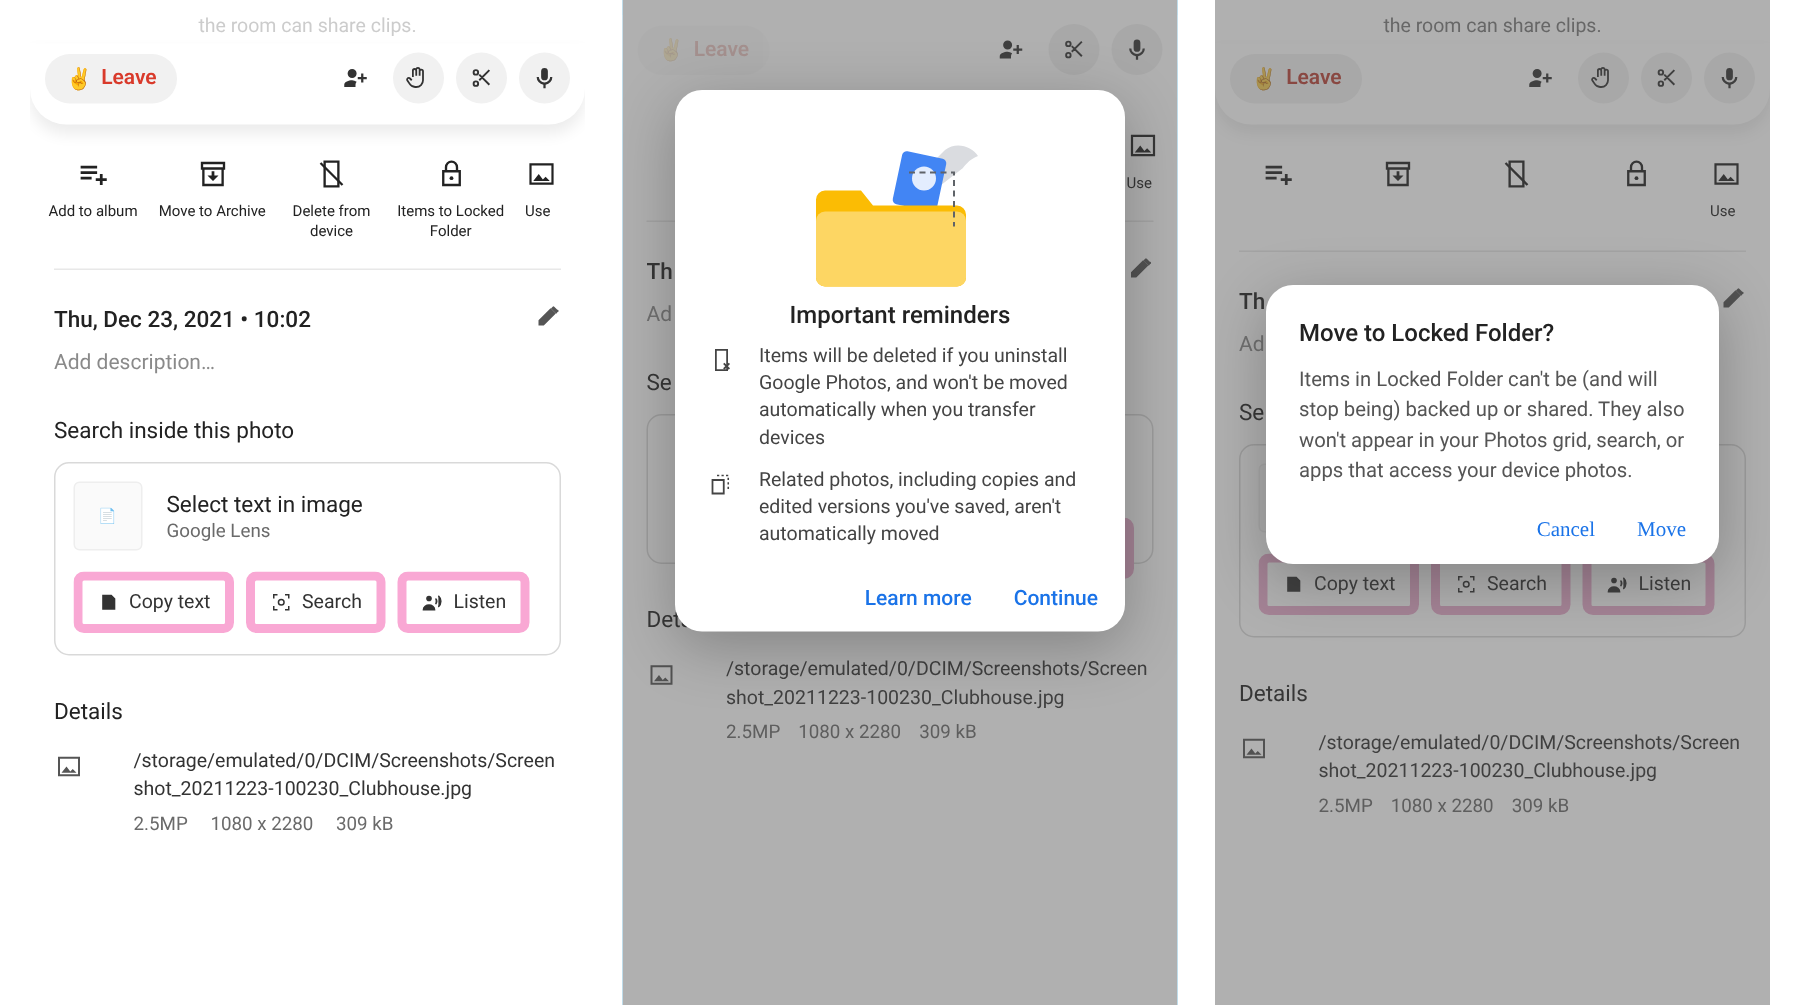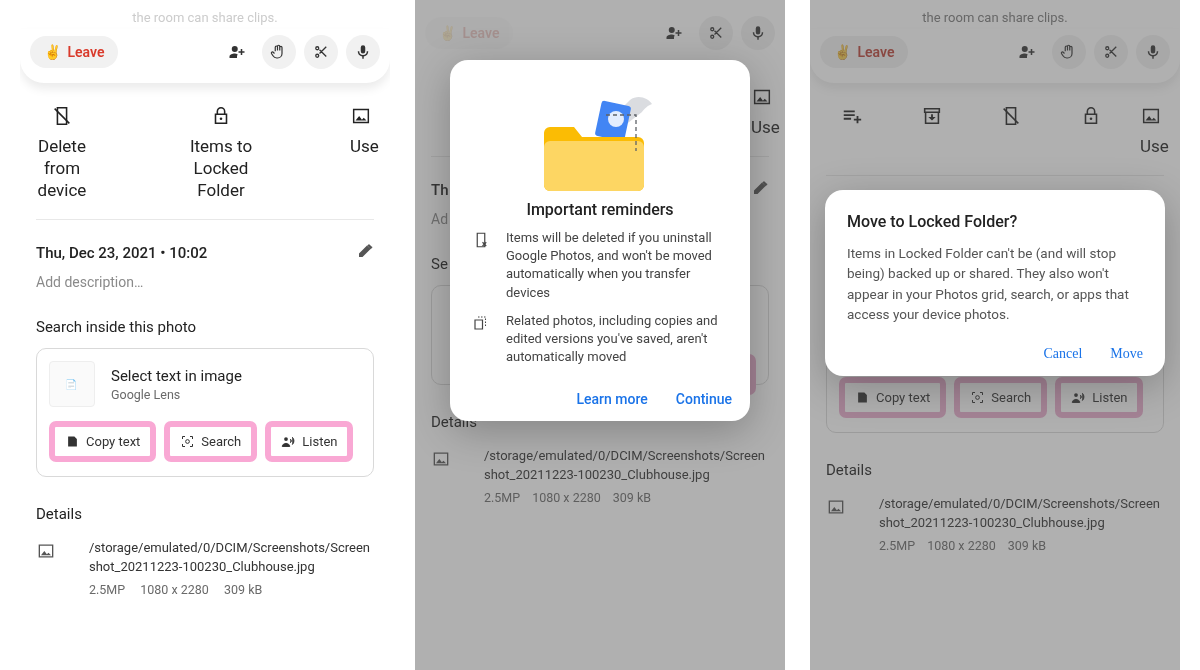--- a/index.html
+++ b/index.html
@@ -84,21 +84,21 @@
   .action-strip {
     display: flex;
     padding: 20px 6px 18px;
     gap: 0;
     justify-content: space-between;
   }
   .action-item {
     width: 72px;
     flex: 0 0 72px;
     text-align: center;
-    font-size: 17px;
+    font-size: 10px;
     color: #222;
     line-height: 1.3;
   }
   .action-item.cut { width: 40px; flex: 0 0 40px; overflow: hidden; text-align: left; padding-left: 6px;}
   .action-icon { height: 26px; display:flex; align-items:center; justify-content:center; margin-bottom:6px; color:#222; }
   .action-icon svg { width: 22px; height: 22px; }
   .hr { height:1px; background:#e8e8e8; margin: 0 16px; }
   
   .info {
     padding: 22px 16px 0;
@@ -141,21 +141,21 @@
   .modal h3 { font-size:16px; font-weight:500; text-align:center; color:#222; margin-bottom:1px;}
   .rem-row { display:flex; gap:14px; font-size:13px; color:#444; line-height:1.4; margin:10px 4px;}
   .rem-row .ri { flex:0 0 20px; color:#444; margin-top:2px;}
   .rem-row .ri svg{width:18px;height:18px;}
   .modal-actions { display:flex; justify-content:flex-end; gap:28px; margin-top:25px; font-size:14px; font-weight:500; color:#1a73e8;}
   
   .modal2 {
     position:absolute; z-index:10; background:#fff; border-radius:18px;
     box-shadow:0 10px 40px rgba(0,0,0,0.25);
     left:50%; transform:translateX(-50%);
-    width: 340px; top: 190px;
+    width: 302px; top: 190px;
     padding: 22px 22px 14px;
   }
   .modal2 h3 { font-size:16px; font-weight:500; color:#222; margin-bottom:12px;}
   .modal2 p { font-size:13.5px; color:#555; line-height:1.5;}
   .modal2 .modal-actions { margin-top:22px;font-family:Liberation Serif, serif; }
 </style>
 </head>
 <body>
 
 <svg width="0" height="0" style="position:absolute">
@@ -244,20 +244,36 @@
           </svg>
         </div>
       <div class="club-icon">
           <svg viewBox="0 0 24 24">
             <use href="#i-mic"></use>
           </svg>
         </div>
     </div>
 
     <div class="action-strip">
+      <div class="action-item">
+        <div class="action-icon">
+            <svg viewBox="0 0 24 24">
+              <use href="#i-playlist-add"></use>
+            </svg>
+          </div>
+        <div>Add to album</div>
+      </div>
+      <div class="action-item">
+        <div class="action-icon">
+            <svg viewBox="0 0 24 24">
+              <use href="#i-archive"></use>
+            </svg>
+          </div>
+        <div>Move to Archive</div>
+      </div>
       <div class="action-item">
         <div class="action-icon">
             <svg viewBox="0 0 24 24">
               <use href="#i-no-phone"></use>
             </svg>
           </div>
         <div>Delete from device</div>
       </div>
       <div class="action-item">
         <div class="action-icon">

